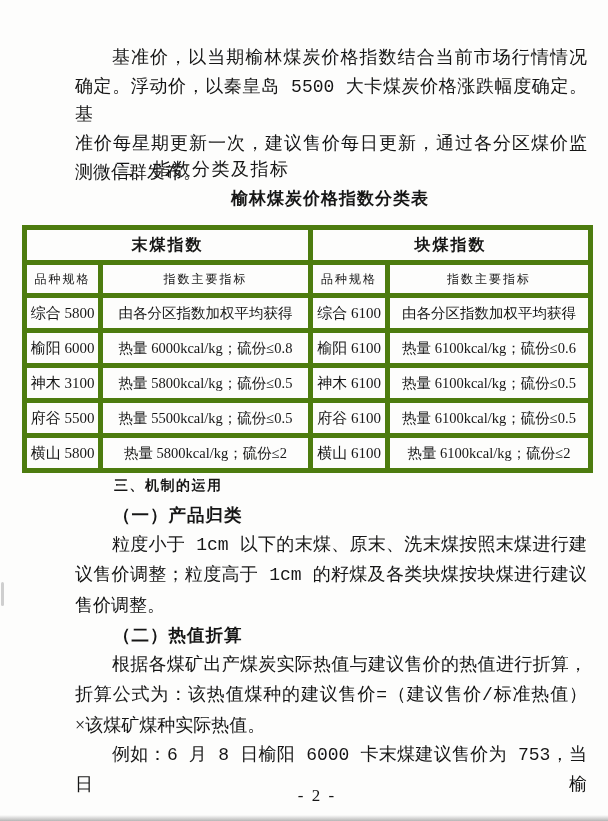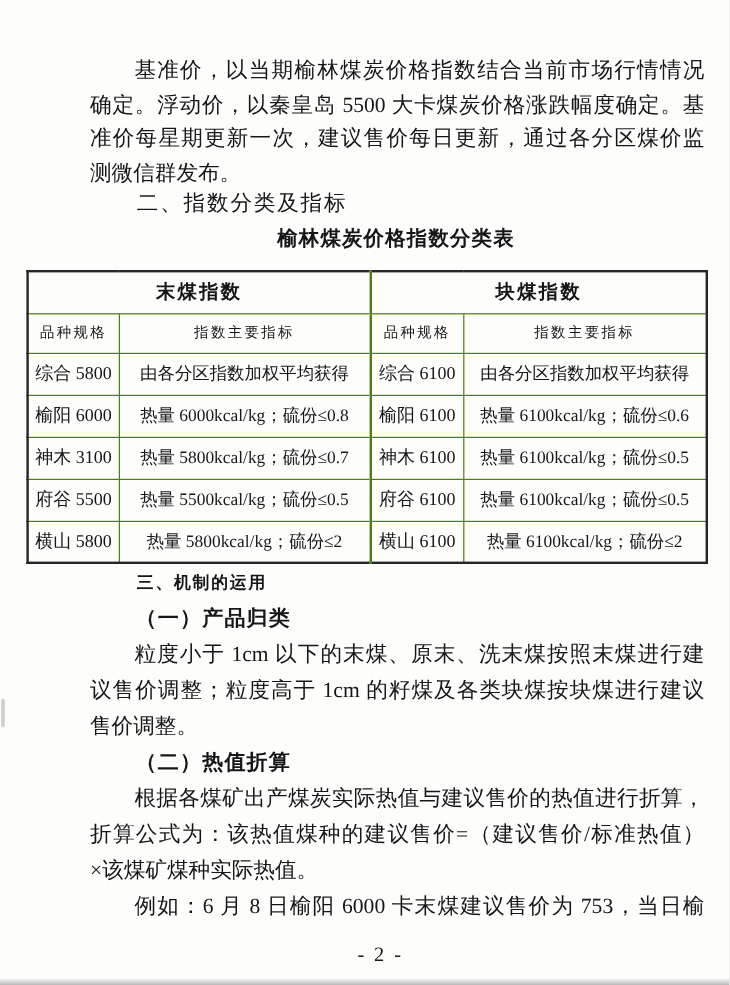--- a/index.html
+++ b/index.html
@@ -5,40 +5,40 @@
   html,body{margin:0;padding:0;background:#e8e8e8;}
   .page{
     position:relative;width:608px;height:821px;margin:0 auto;
     background:#fdfdfc;overflow:hidden;
     font-family:"Liberation Serif",serif;color:#161616;
   }
   
   .intro{position:absolute;left:75px;top:44px;width:512px;font-size:18px;line-height:28.5px;}
   .line{width:100%;}
   .indent{text-indent:37px;}
-  .fill{text-align:justify;text-align-last:justify;}
+  .fill{text-align:justify;text-align-last:justify;font-family:Liberation Mono, monospace;}
   
   .h2{
     position:absolute;left:75px;top:157px;width:512px;
     font-family:"Liberation Sans",sans-serif;font-weight:normal;
     font-size:18px;letter-spacing:1.5px;text-indent:39px;
   }
   .table-title{
     position:absolute;left:0;top:187px;width:608px;box-sizing:border-box;padding-left:28px;
     text-align:center;font-family:"Liberation Sans",sans-serif;font-weight:bold;
     font-size:17px;letter-spacing:1px;margin-left:12px;
   }
   
   .price-table{
     position:absolute;left:22px;top:225px;width:566px;
     border-collapse:collapse;table-layout:fixed;
     border:2px solid #262626;
   }
   .price-table td{
-    border:1px solid #4d7c0f;text-align:center;vertical-align:middle;
+    border:5px solid #4d7c0f;text-align:center;vertical-align:middle;
     padding:0;overflow:hidden;white-space:nowrap;
   }
   .price-table .mid{border-left-width:2px;}
   .row-group{height:35px;}
   .row-colhead{height:33px;}
   .row-data{height:35px;}
   .row-group td{font-family:"Liberation Sans",sans-serif;font-weight:bold;font-size:16px;letter-spacing:2px;}
   .row-colhead td{font-size:12px;letter-spacing:2px;}
   .cell-spec{font-size:15px;}
   .cell-desc{font-size:14.5px;}
@@ -102,21 +102,21 @@
         <td class="cell-desc">由各分区指数加权平均获得</td>
       </tr>
       <tr class="row-data">
         <td class="cell-spec">榆阳 6000</td>
         <td class="cell-desc">热量 6000kcal/kg；硫份≤0.8</td>
         <td class="cell-spec mid">榆阳 6100</td>
         <td class="cell-desc">热量 6100kcal/kg；硫份≤0.6</td>
       </tr>
       <tr class="row-data">
         <td class="cell-spec">神木 3100</td>
-        <td class="cell-desc">热量 5800kcal/kg；硫份≤0.7</td>
+        <td class="cell-desc">热量 5800kcal/kg；硫份≤0.5</td>
         <td class="cell-spec mid">神木 6100</td>
         <td class="cell-desc">热量 6100kcal/kg；硫份≤0.5</td>
       </tr>
       <tr class="row-data">
         <td class="cell-spec">府谷 5500</td>
         <td class="cell-desc">热量 5500kcal/kg；硫份≤0.5</td>
         <td class="cell-spec mid">府谷 6100</td>
         <td class="cell-desc">热量 6100kcal/kg；硫份≤0.5</td>
       </tr>
       <tr class="row-data">

